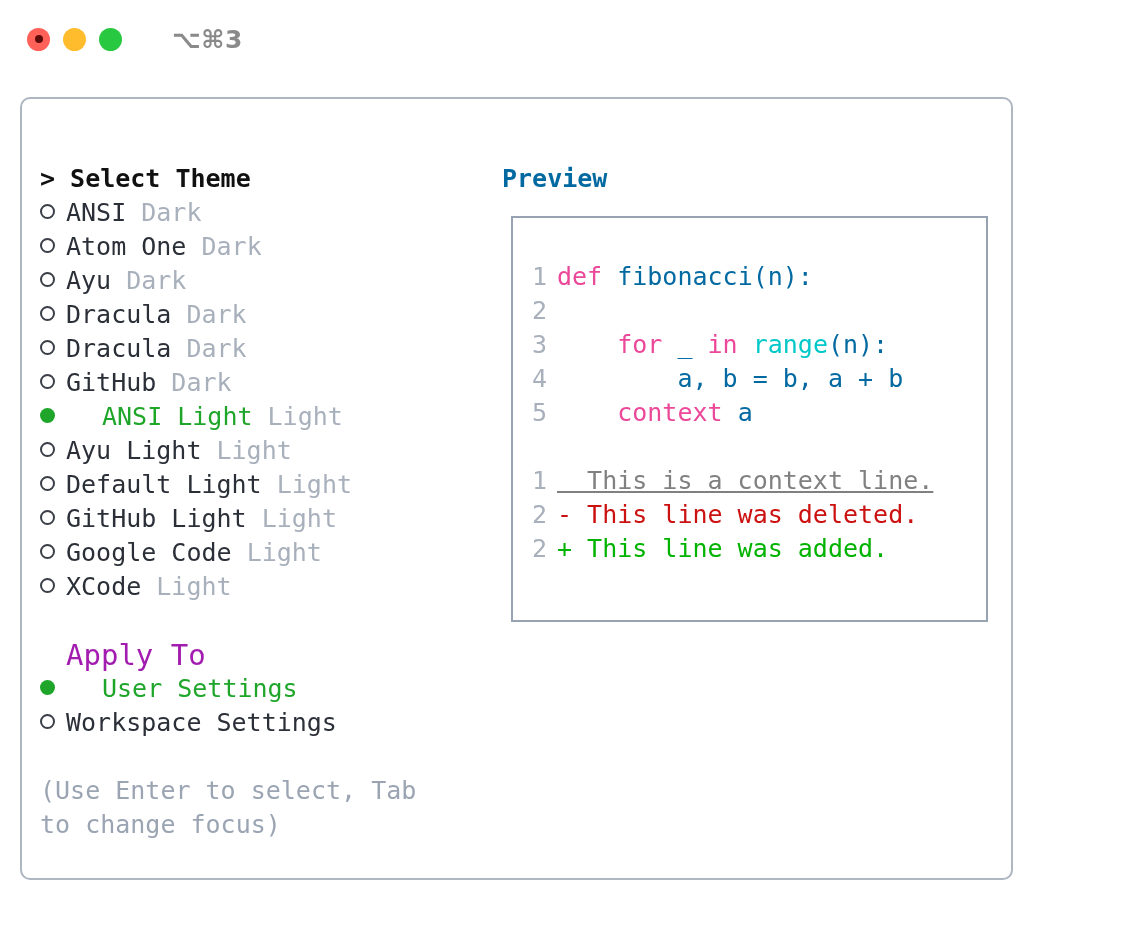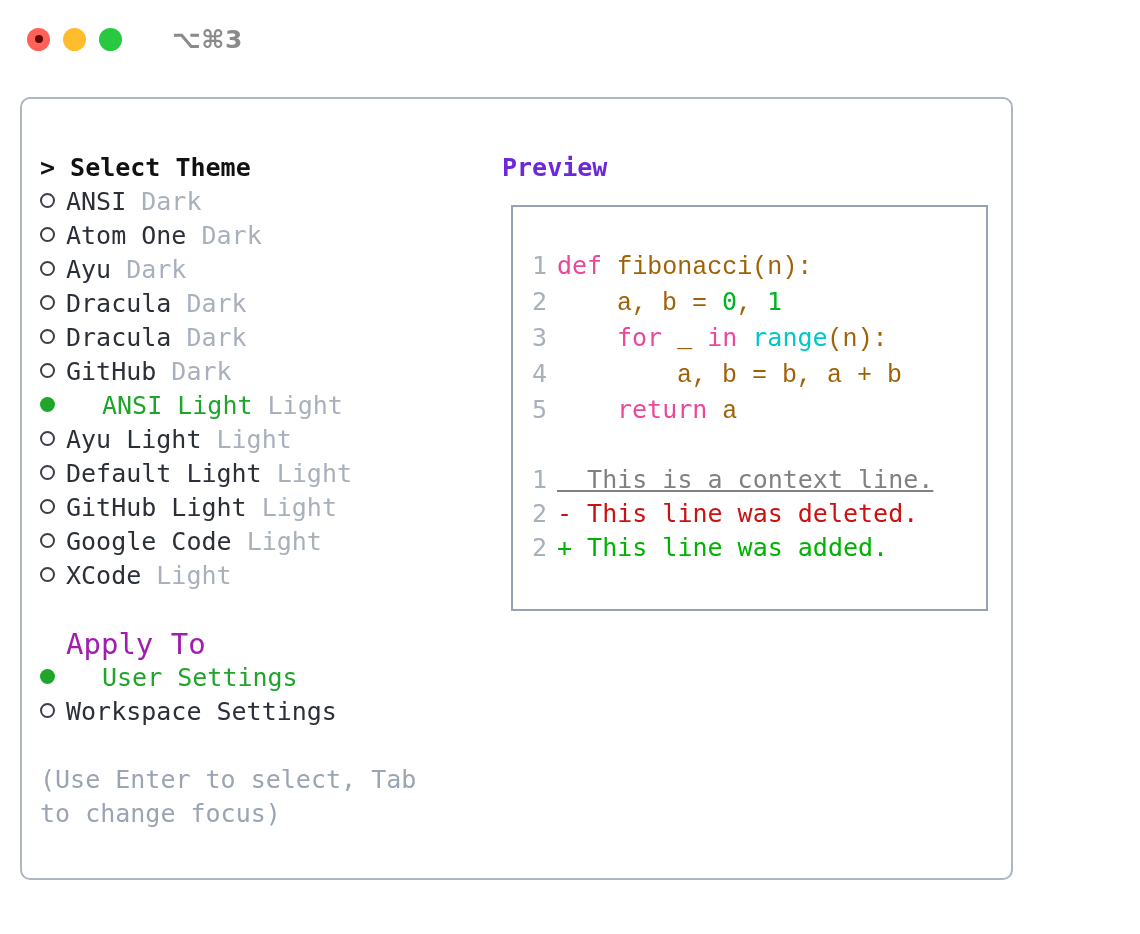--- a/index.html
+++ b/index.html
@@ -78,21 +78,21 @@
     width: 993px;
     height: 783px;
     border: 2px solid #aeb6c2;
     border-radius: 10px;
     background: #ffffff;
     box-sizing: border-box;
   }
 
   .columns {
     position: absolute;
-    left: 0; top: 4px;
+    left: 0; top: 15px;
     width: 100%;
     height: 100%;
     display: flex;
     border-radius: 6px;
   }
   .col-left {
     width: 470px;
     padding: 48px 0 0 18px;
     box-sizing: border-box;
   }
@@ -172,21 +172,21 @@
     line-height: 34px;
     color: #9aa4b2;
     width: 420px;
     white-space: pre-wrap;
   }
 
   
   .preview-heading {
     font-size: 25px;
     font-weight: 700;
-    color: #6d28d9;
+    color: #0369a1;
     line-height: 34px;
     margin-left: 10px;
     white-space: pre;
   }
   .preview-box {
     margin-top: 20px;
     margin-left: 19px;
     width: 477px;
     height: 406px;
     border: 2px solid #97a2b2;
@@ -201,21 +201,21 @@
     white-space: pre;
   }
   .lnum {
     width: 44px;
     flex: 0 0 44px;
     text-align: right;
     color: #a8b0bc;
     padding-right: 10px;
     box-sizing: border-box;
   }
-  .ctext { color: #a16207; font-family: Liberation Mono, monospace; }
+  .ctext { color: #0369a1; }
   .tok-kw  { color: #ec4899; }
   .tok-num { color: #00b421; }
   .tok-fn  { color: #00c8c8; }
   .blank-line { height: 34px; }
   .diff-ctx { color: #808080; text-decoration: underline; }
   .diff-del { color: #cc1111; }
   .diff-add { color: #00b300; }
 </style>
 </head>
 <body>
@@ -261,24 +261,24 @@
           </div>
 
         <div class="hint">(Use Enter to select, Tab to change focus)</div>
       </div>
 
       <div class="col-right">
         <div class="preview-heading">Preview</div>
         <div class="preview-box">
           <div id="code-block">
               <div class="code-line"><span class="lnum">1</span><span><span class="tok-kw">def</span><span class="ctext"> </span><span class="ctext">fibonacci(n):</span></span></div>
-              <div class="code-line"><span class="lnum">2</span><span><span class="ctext">    a, b = </span><span class="tok-num">0</span><span class="ctext">, </span><span class="tok-num">1</span></span></div>
+              <div class="code-line"><span class="lnum">2</span></div>
               <div class="code-line"><span class="lnum">3</span><span><span class="ctext">    </span><span class="tok-kw">for</span><span class="ctext"> _ </span><span class="tok-kw">in</span><span class="ctext"> </span><span class="tok-fn">range</span><span class="ctext">(n):</span></span></div>
               <div class="code-line"><span class="lnum">4</span><span><span class="ctext">        a, b = b, a + b</span></span></div>
-              <div class="code-line"><span class="lnum">5</span><span><span class="ctext">    </span><span class="tok-kw">return</span><span class="ctext"> a</span></span></div>
+              <div class="code-line"><span class="lnum">5</span><span><span class="ctext">    </span><span class="tok-kw">context</span><span class="ctext"> a</span></span></div>
             </div>
           <div class="blank-line"></div>
           <div id="diff-block">
               <div class="code-line"><span class="lnum">1</span><span class="diff-ctx">  This is a context line.</span></div>
               <div class="code-line"><span class="lnum">2</span><span class="diff-del">- This line was deleted.</span></div>
               <div class="code-line"><span class="lnum">2</span><span class="diff-add">+ This line was added.</span></div>
             </div>
         </div>
       </div>
 

